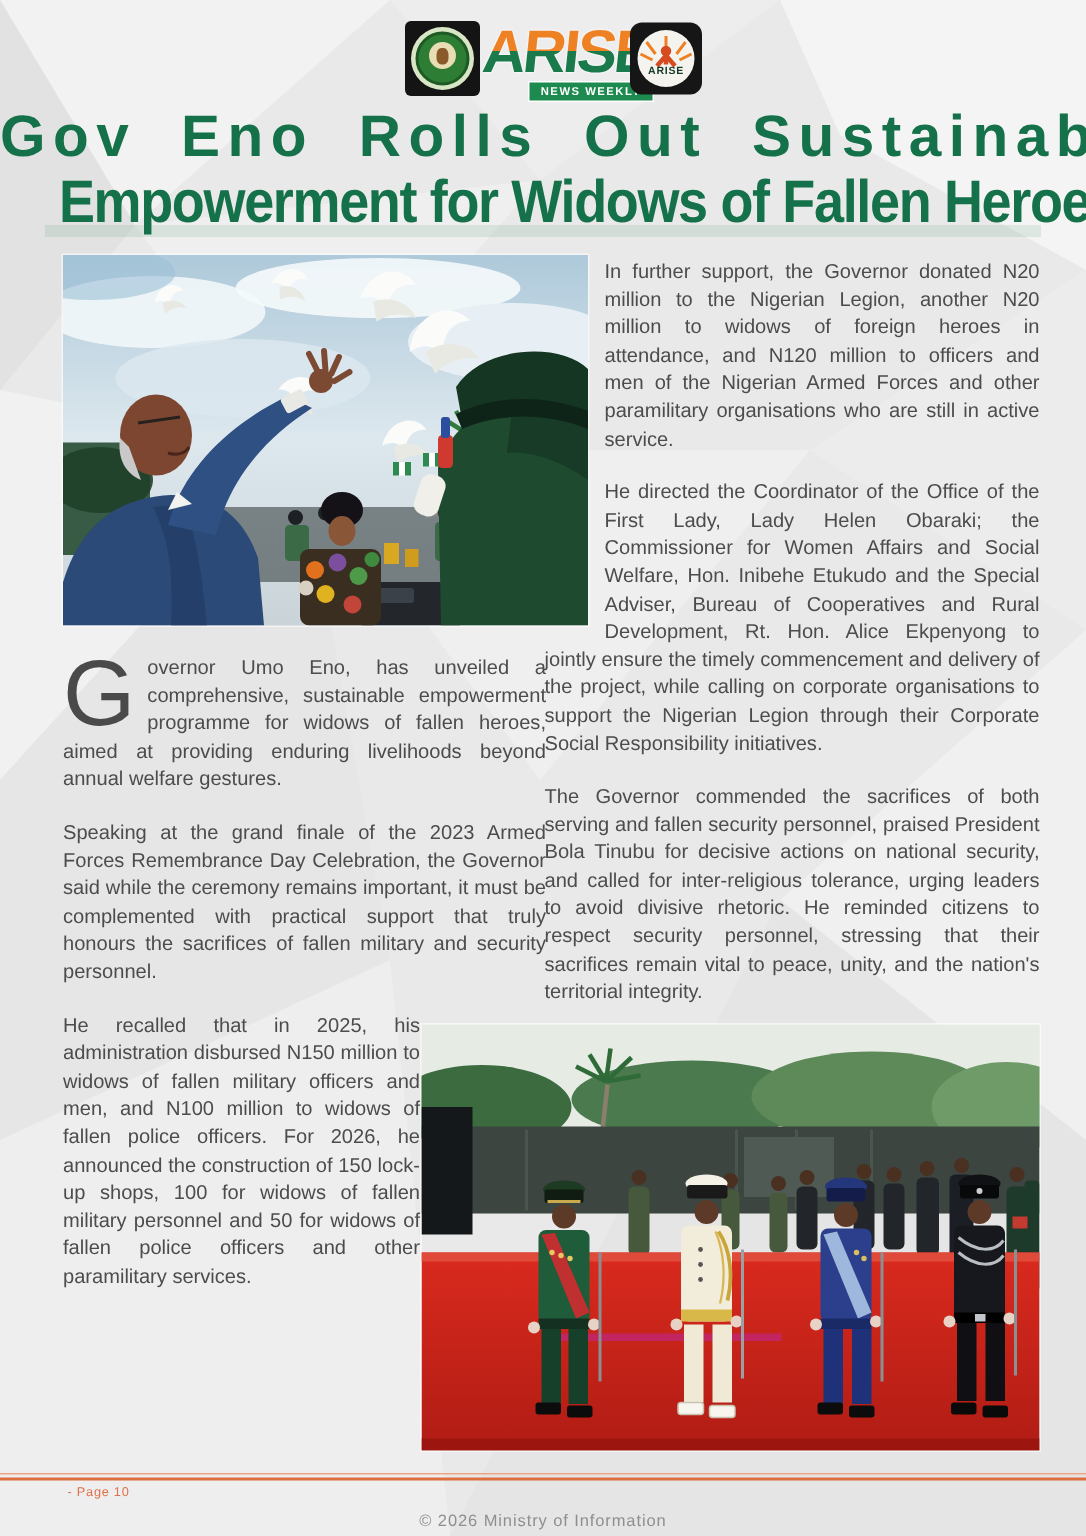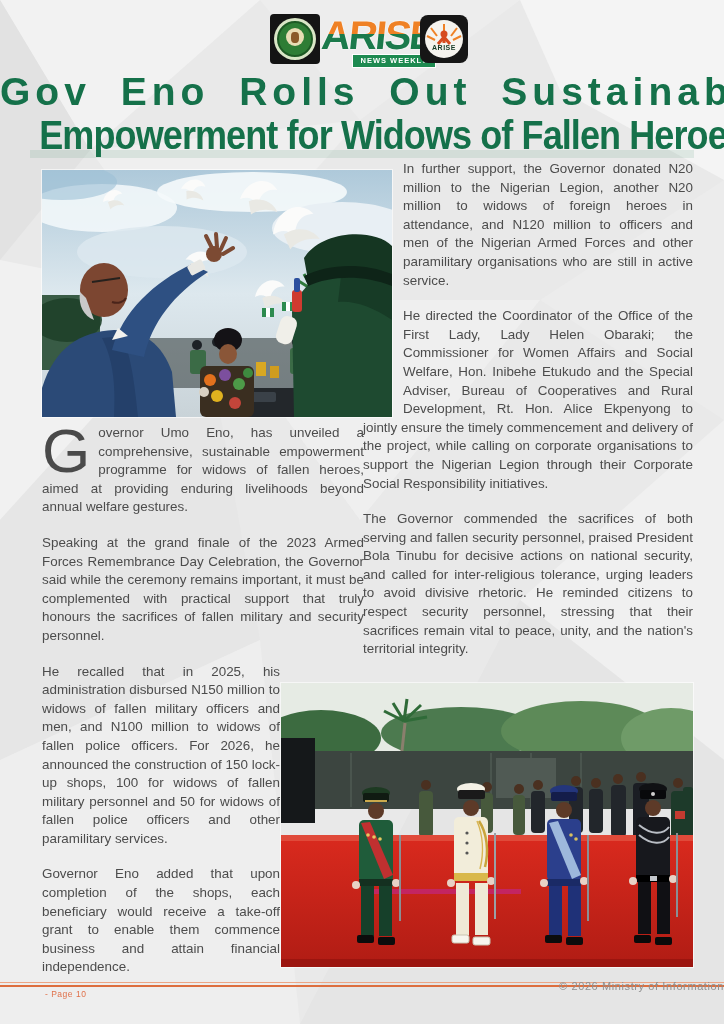--- a/index.html
+++ b/index.html
@@ -44,39 +44,39 @@
   .hl1{
     color:#15714a;font-weight:bold;font-size:39px;line-height:44px;white-space:nowrap;
     letter-spacing:5px;word-spacing:14px;
   }
   .hl2-wrap{white-space:nowrap;}
   .hl2{
     display:inline-block;color:#15714a;font-weight:bold;font-size:40px;line-height:42px;
     letter-spacing:-1px;transform:scaleX(.9);transform-origin:center;
   }
   
-  .col{z-index:2;font-size:13.4px;line-height:18.6px;text-align:justify;color:#4c4c4c;}
+  .col{z-index:2;font-size:13.4px;line-height:18.6px;text-align:justify;color:#4c4c4c;margin-top:12px;}
   .col p{margin:0 0 17px 0;}
   #right-col{left:363px;top:160px;width:330px;}
   #right-col .photo-spacer{float:left;width:40px;height:257px;}
   #left-col{left:42px;top:424px;width:322px;}
   #left-col .photo2-spacer{float:right;width:84px;height:600px;}
   .dropcap{
     float:left;font-size:62px;line-height:50px;padding:2px 8px 0 0;color:#4a4a4a;font-weight:400;
   }
   
   #photo1{left:42px;top:170px;width:350px;height:247px;z-index:1;box-shadow:0 0 0 1px rgba(255,255,255,.6);}
   #photo2{left:281px;top:683px;width:412px;height:284px;z-index:1;box-shadow:0 0 0 1px rgba(255,255,255,.6);}
   #photo1 svg,#photo2 svg{display:block;}
   
   #footer{left:0;top:980px;width:724px;height:44px;z-index:2;padding-left:36px;}
   .foot-rule1{position:absolute;left:0;top:2px;width:724px;height:1px;background:#eda584;}
   .foot-rule2{position:absolute;left:0;top:5px;width:724px;height:2px;background:#dd6e3e;}
   .page-label{position:absolute;left:45px;top:9px;font-size:8.5px;color:#e0714a;letter-spacing:.5px;}
-  .copyright{position:absolute;left:0;top:0;width:724px;text-align:right;font-size:11px;color:#8f8f8f;letter-spacing:.6px;}
+  .copyright{position:absolute;left:0;top:28px;width:724px;text-align:center;font-size:11px;color:#8f8f8f;letter-spacing:.6px;}
 </style>
 </head>
 <body>
 
 <div class="abs" id="bg-texture">
   <svg width="724" height="1024" viewBox="0 0 724 1024">
     <rect width="724" height="1024" fill="#e9e9e9"></rect>
     <polygon points="0,0 260,0 90,150" fill="#f2f2f2"></polygon>
     <polygon points="260,0 520,0 360,120" fill="#ededed"></polygon>
     <polygon points="520,0 724,0 724,180 560,90" fill="#f4f4f4"></polygon>
@@ -409,21 +409,20 @@
   <p>In further support, the Governor donated N20 million to the Nigerian Legion, another N20 million to widows of foreign heroes in attendance, and N120 million to officers and men of the Nigerian Armed Forces and other paramilitary organisations who are still in active service.</p>
   <p>He directed the Coordinator of the Office of the First Lady, Lady Helen Obaraki; the Commissioner for Women Affairs and Social Welfare, Hon. Inibehe Etukudo and the Special Adviser, Bureau of Cooperatives and Rural Development, Rt. Hon. Alice Ekpenyong to jointly ensure the timely commencement and delivery of the project, while calling on corporate organisations to support the Nigerian Legion through their Corporate Social Responsibility initiatives.</p>
   <p>The Governor commended the sacrifices of both serving and fallen security personnel, praised President Bola Tinubu for decisive actions on national security, and called for inter-religious tolerance, urging leaders to avoid divisive rhetoric. He reminded citizens to respect security personnel, stressing that their sacrifices remain vital to peace, unity, and the nation's territorial integrity.</p>
 </div>
 
 <div class="abs col" id="left-col">
   <p><span class="dropcap">G</span><span>overnor Umo Eno, has unveiled a comprehensive, sustainable empowerment programme for widows of fallen heroes, aimed at providing enduring livelihoods beyond annual welfare gestures.</span></p>
   <p>Speaking at the grand finale of the 2023 Armed Forces Remembrance Day Celebration, the Governor said while the ceremony remains important, it must be complemented with practical support that truly honours the sacrifices of fallen military and security personnel.</p>
   <div class="photo2-spacer"></div>
   <p>He recalled that in 2025, his administration disbursed N150 million to widows of fallen military officers and men, and N100 million to widows of fallen police officers. For 2026, he announced the construction of 150 lock-up shops, 100 for widows of fallen military personnel and 50 for widows of fallen police officers and other paramilitary services.</p>
-  <p>Governor Eno added that upon completion of the shops, each beneficiary would receive a take-off grant to enable them commence business and attain financial independence.</p>
 </div>
 
 <div class="abs" id="footer">
   <div class="foot-rule1"></div>
   <div class="foot-rule2"></div>
   <div class="page-label">- Page 10</div>
   <div class="copyright">© 2026 Ministry of Information</div>
 </div>
 
 </body></html>

